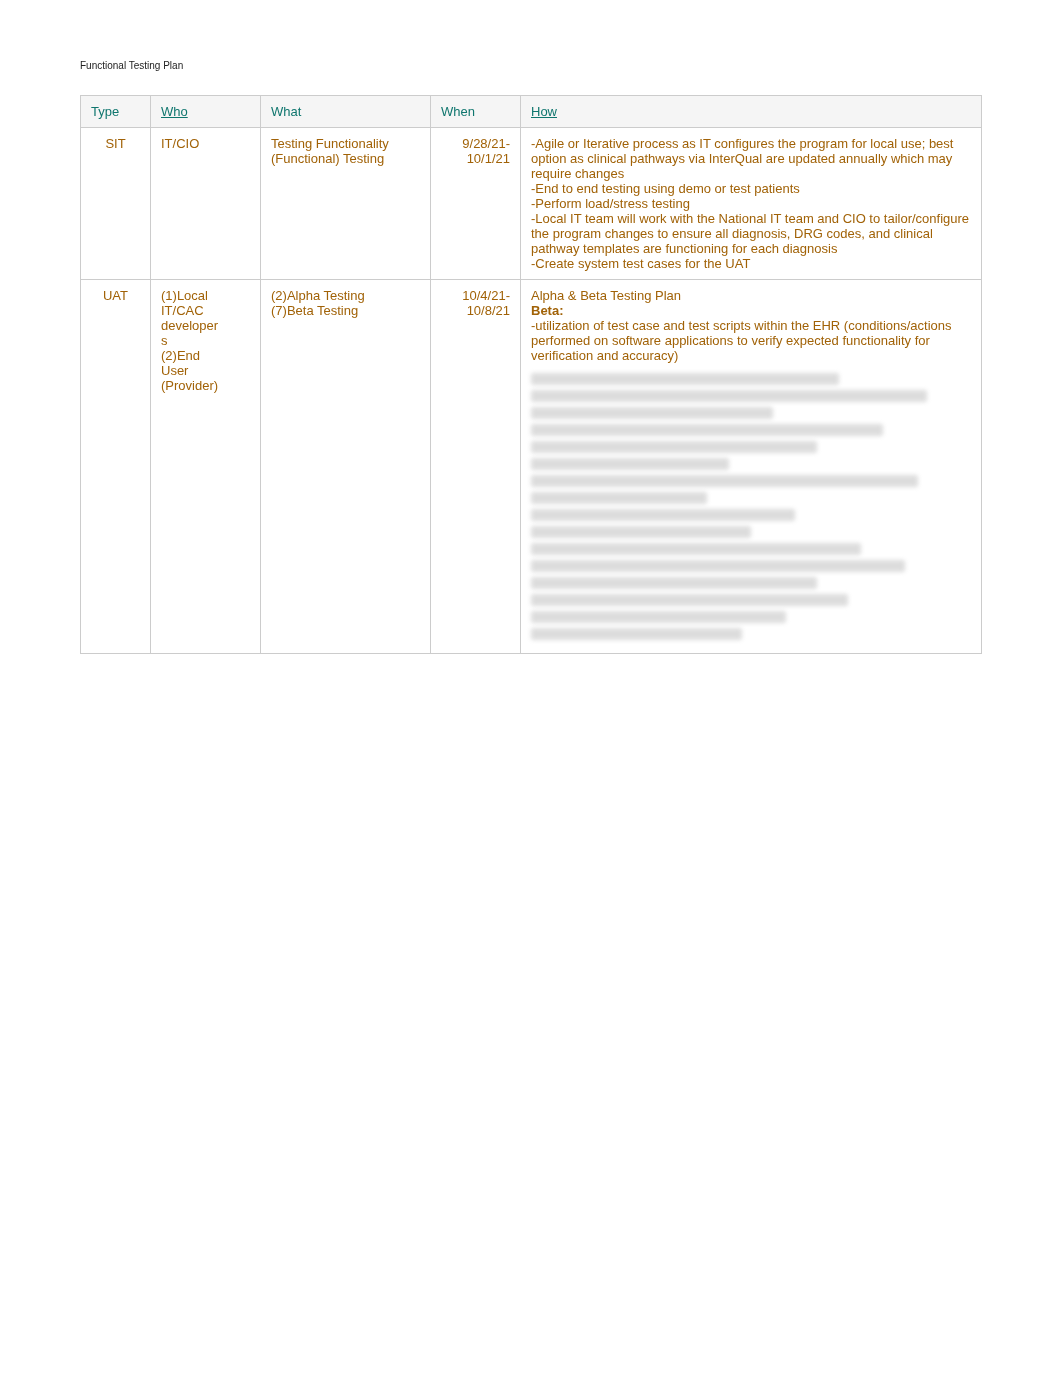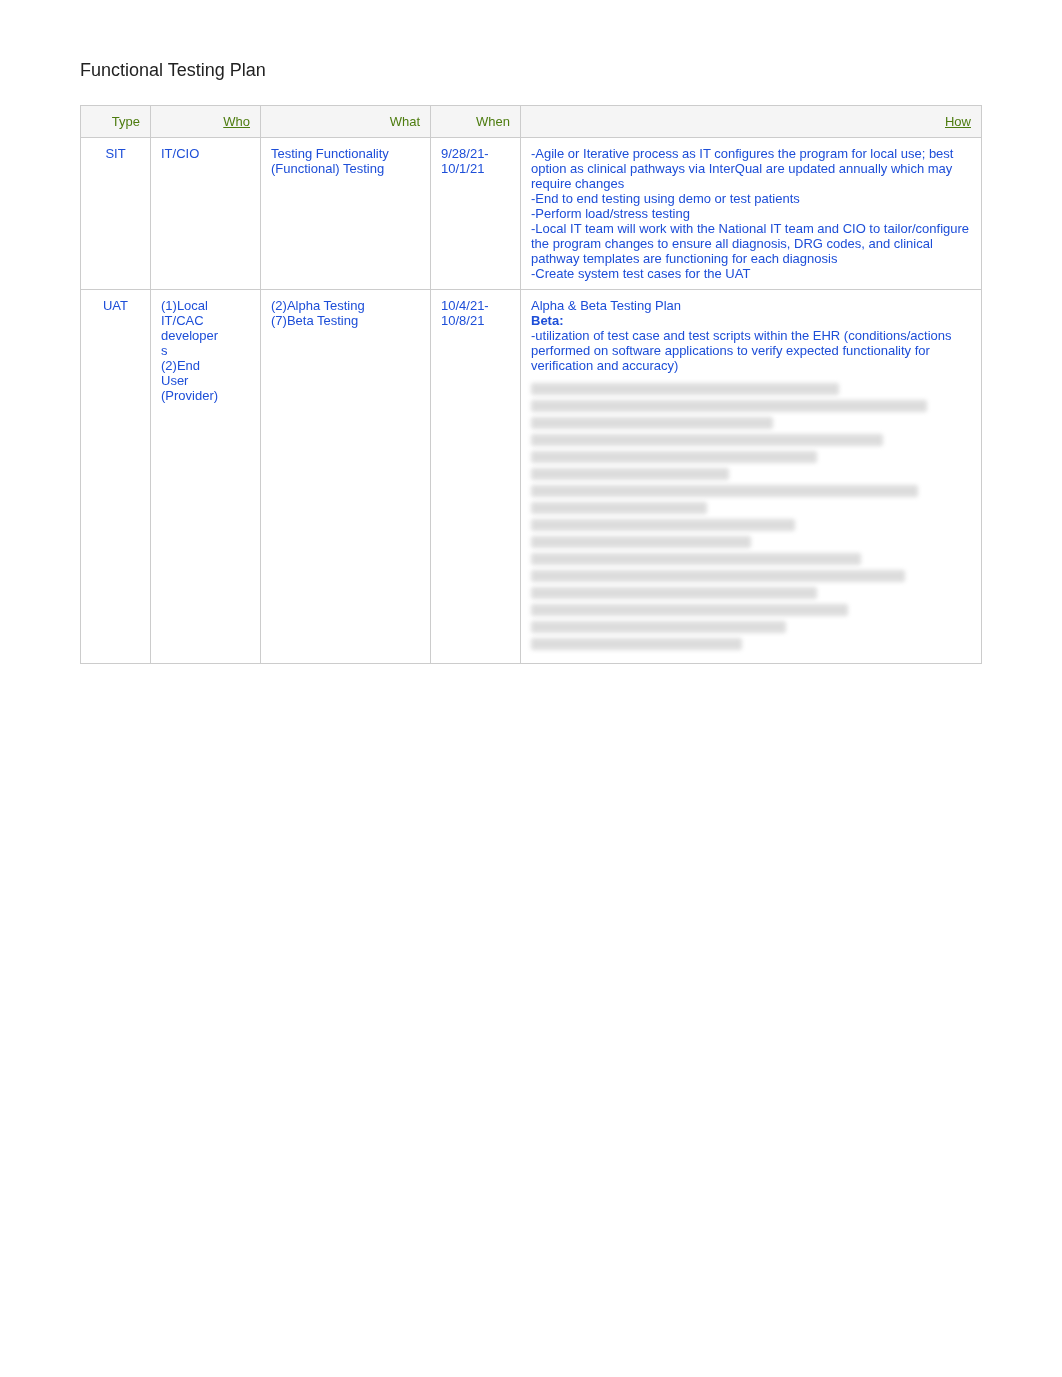--- a/index.html
+++ b/index.html
@@ -12,49 +12,49 @@
       background: #ffffff;
       font-family: Arial, sans-serif;
       font-size: 13px;
       color: #222;
       padding: 60px 80px;
       width: 1062px;
       min-height: 1377px;
     }
 
     .page-title {
-      font-size: 18px;
+      font-size: 10px;
       margin-bottom: 24px;
       color: #222;
     }
 
     .table-wrapper {
       border: 1px solid #ccc;
       border-collapse: collapse;
       width: 100%;
     }
 
     table {
       width: 100%;
       border-collapse: collapse;
     }
 
     th, td {
       border: 1px solid #ccc;
       padding: 8px 10px;
       vertical-align: top;
       font-size: 13px;
-      color: #1d4ed8;
+      color: #a16207;
     }
 
     thead th {
       background: #f5f5f5;
       font-weight: normal;
-      text-align: right;
-      color: #4d7c0f;
+      text-align: left;
+      color: #0f766e;
     }
 
     .col-type { width: 70px; }
     .col-who { width: 110px; text-decoration: underline; }
     .col-what { width: 170px; }
     .col-when { width: 90px; }
     .col-how { width: auto; text-decoration: underline; }
 
     td.type-cell {
       text-align: center;
@@ -64,21 +64,21 @@
     td.who-cell {
       vertical-align: top;
     }
 
     td.what-cell {
       vertical-align: top;
     }
 
     td.when-cell {
       vertical-align: top;
-      text-align: left;
+      text-align: right;
     }
 
     td.how-cell {
       vertical-align: top;
     }
 
     .blurred-block {
       margin-top: 10px;
     }
 

